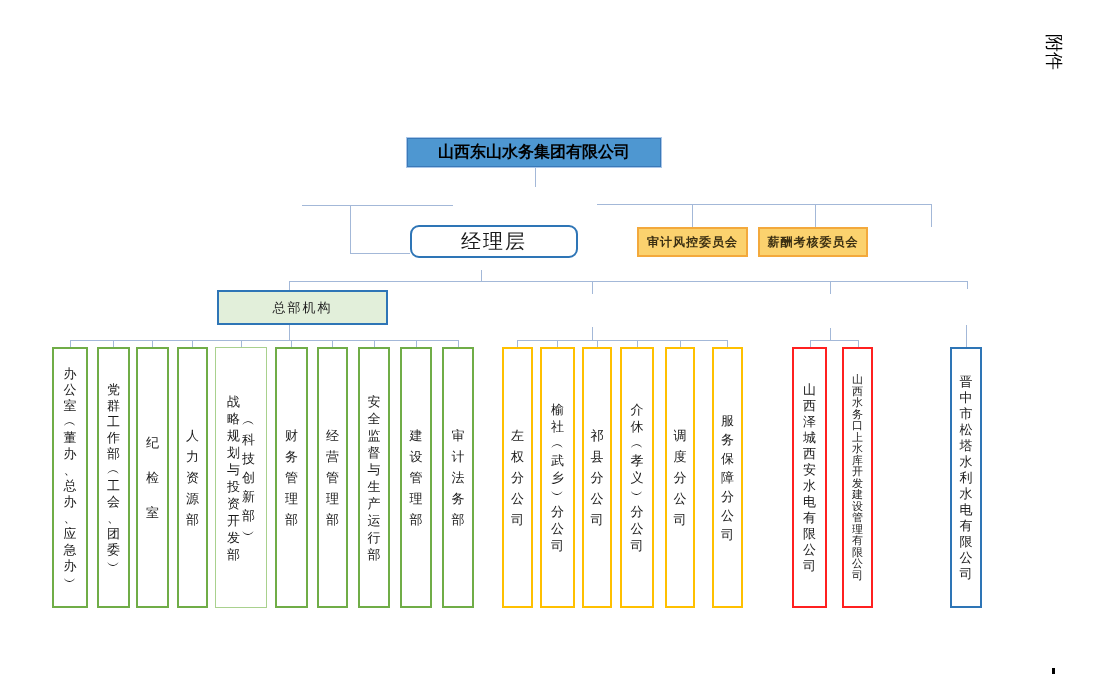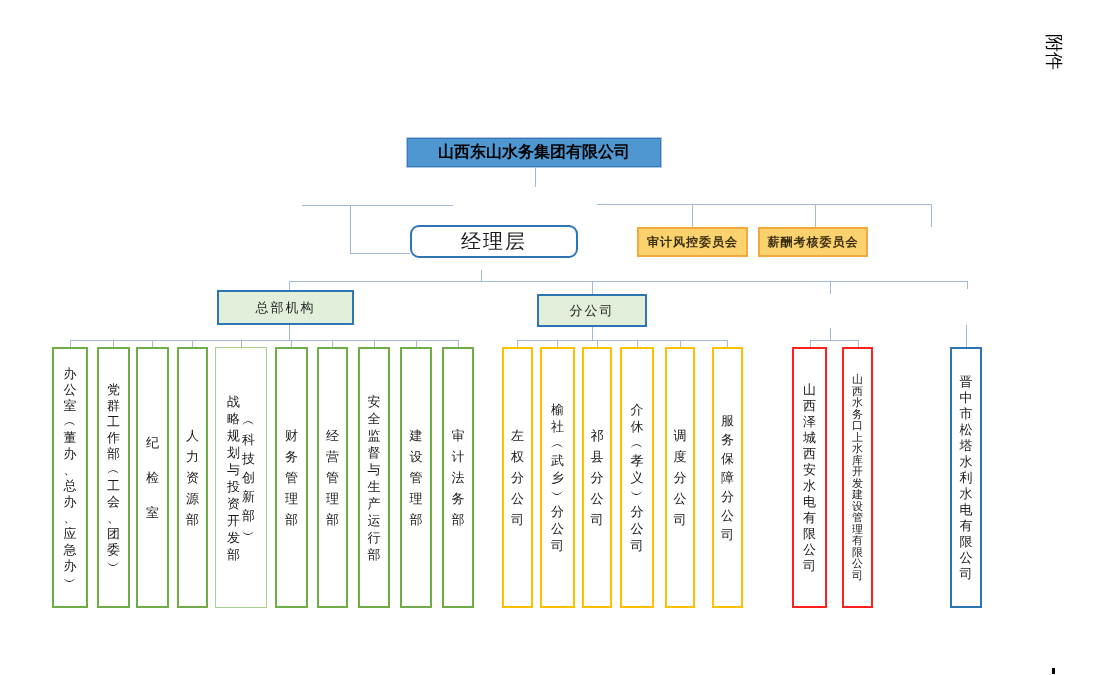--- a/index.html
+++ b/index.html
@@ -75,22 +75,21 @@
   <div class="vline" style="left:810px;top:340px;height:7px;"></div>
   <div class="vline" style="left:858px;top:340px;height:7px;"></div>
   <div class="vline" style="left:966px;top:325px;height:22px;"></div>
 
   <div class="box rootbox" style="left:407px;top:138px;width:254px;height:29px;">山西东山水务集团有限公司</div>
   <div class="box bluebox" style="left:410px;top:225px;width:168px;height:33px;border-radius:9px;">经理层</div>
 
   <div class="box gold" style="left:637px;top:227px;width:111px;height:30px;">审计风控委员会</div>
   <div class="box gold" style="left:758px;top:227px;width:110px;height:30px;">薪酬考核委员会</div>
 
-  <div class="box ghead" style="left:217px;top:290px;width:137px;height:35px;">总部机构</div>
-  <div class="box ghead" style="left:537px;top:294px;width:110px;height:33px;">分公司</div>
+  <div class="box ghead" style="left:217px;top:290px;width:171px;height:35px;">总部机构</div>
 
   <div class="vbox green" style="left: 52px; width: 36px; font-size: 13px;">
       <div style="margin: 1.5px 0px; line-height: 13px;">办</div>
       <div style="margin: 1.5px 0px; line-height: 13px;">公</div>
       <div style="margin: 1.5px 0px; line-height: 13px;">室</div>
       <div style="margin: 1.5px 0px; line-height: 13px;">︵</div>
       <div style="margin: 1.5px 0px; line-height: 13px;">董</div>
       <div style="margin: 1.5px 0px; line-height: 13px;">办</div>
       <div style="margin: 1.5px 0px; line-height: 13px;">、</div>
       <div style="margin: 1.5px 0px; line-height: 13px;">总</div>

